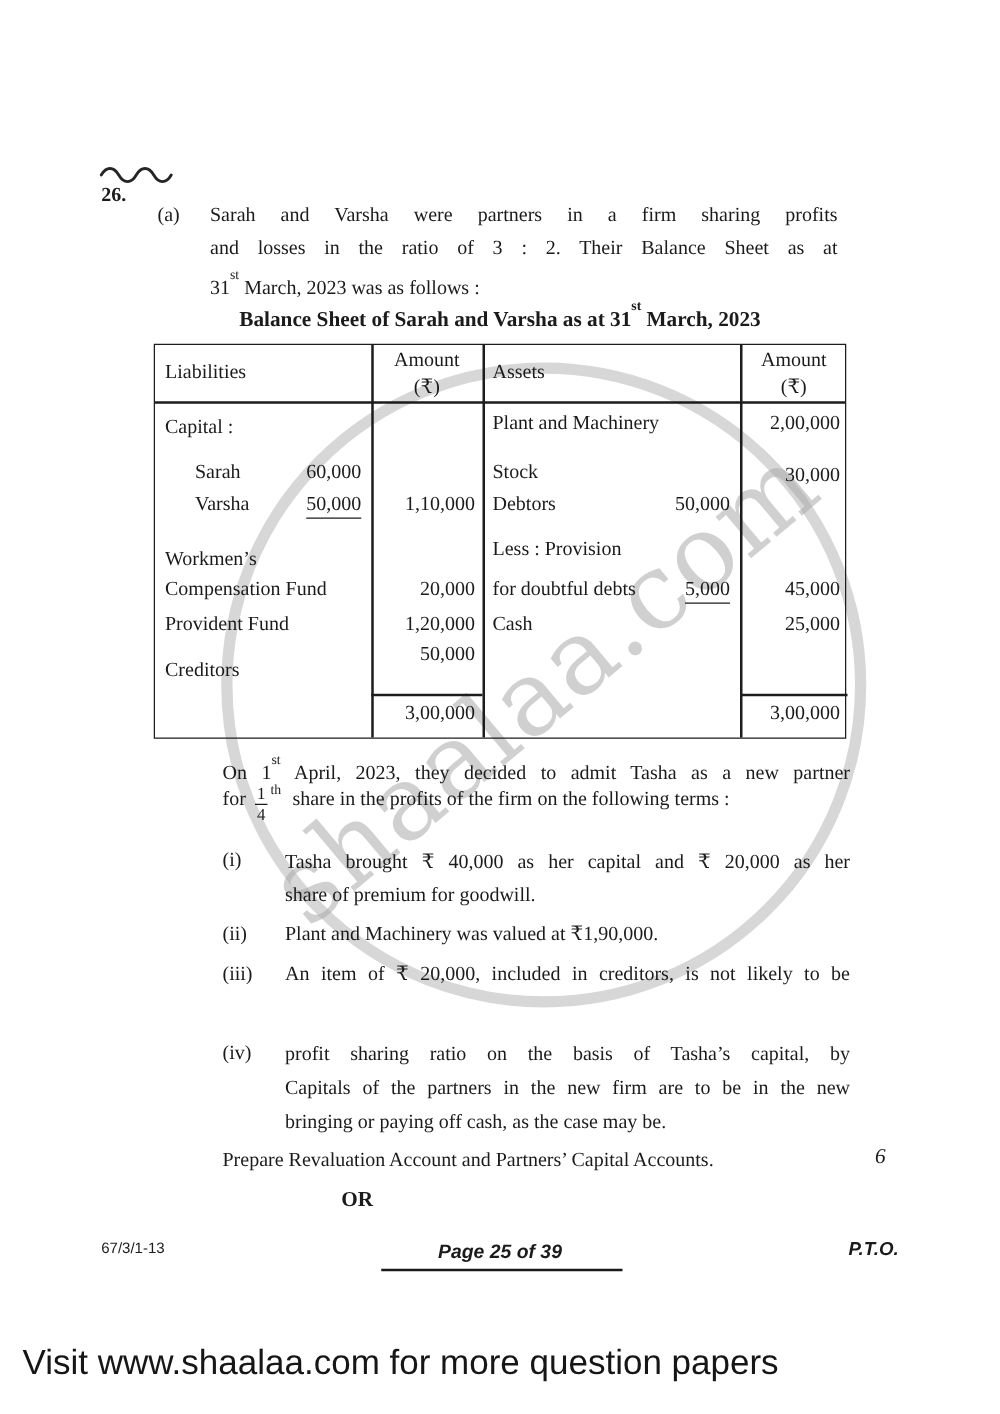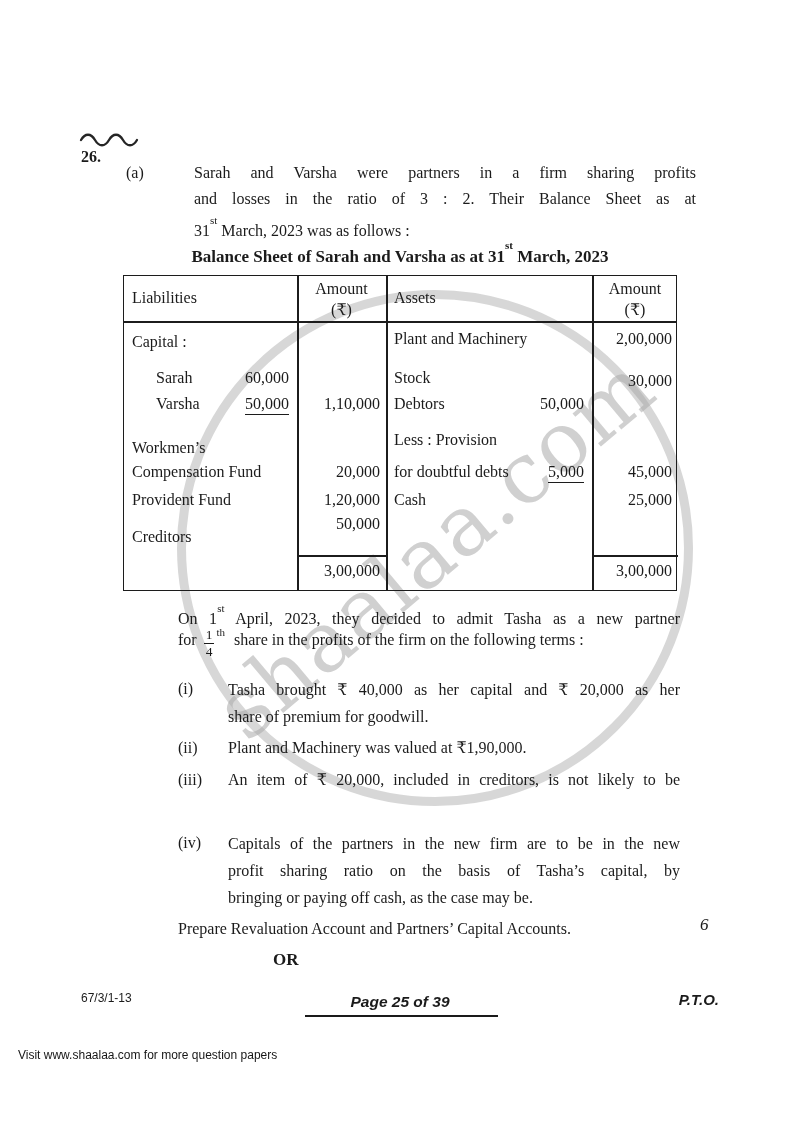--- a/index.html
+++ b/index.html
@@ -63,21 +63,21 @@
 
   <div class="content">
 
     <svg class="wavy" width="66" height="20" viewBox="0 0 66 20">
       <path d="M3 11 C 7 4, 13 4, 17 11 S 27 18, 31 11 S 41 4, 45 11 S 55 18, 59 11" fill="none" stroke="#252525" stroke-width="2.3" stroke-linecap="round"></path>
     </svg>
 
     <div class="abs txt bold" style="left:81px; top:144px;">26.</div>
     <div class="abs txt" style="left:126px; top:160px;">(a)</div>
 
-    <div class="abs txt" style="left:194px; top:160px; width:502px;">
+    <div class="abs txt" style="left:168px; top:160px; width:502px;">
       <div class="jl">Sarah and Varsha were partners in a firm sharing profits</div>
       <div class="jl">and losses in the ratio of 3 : 2. Their Balance Sheet as at</div>
       <div><span>31</span><sup class="st">st</sup><span> March, 2023 was as follows :</span></div>
     </div>
 
     <div class="abs bold" style="left:123px; top:245px; width:554px; text-align:center; font-size:17px;"><span>Balance Sheet of Sarah and Varsha as at 31</span><sup class="st">st</sup><span> March, 2023</span></div>
 
     <div class="bs">
       <div class="v" style="left:173px;"></div>
       <div class="v" style="left:262px;"></div>
@@ -151,30 +151,30 @@
       <div>Plant and Machinery was valued at ₹1,90,000.</div>
     </div>
 
     <div class="abs txt" style="left:178px; top:767px;">(iii)</div>
     <div class="abs txt term-lines" style="left:228px; top:767px; width:452px; line-height:26px;">
       <div class="jl">An item of ₹ 20,000, included in creditors, is not likely to be</div>
     </div>
 
     <div class="abs txt" style="left:178px; top:830px;">(iv)</div>
     <div class="abs txt term-lines" style="left:228px; top:830px; width:452px; line-height:27px;">
+      <div class="jl">profit sharing ratio on the basis of Tasha’s capital, by</div>
       <div class="jl">Capitals of the partners in the new firm are to be in the new</div>
-      <div class="jl">profit sharing ratio on the basis of Tasha’s capital, by</div>
       <div>bringing or paying off cash, as the case may be.</div>
     </div>
 
     <div class="abs txt" style="left:178px; top:916px;">Prepare Revaluation Account and Partners’ Capital Accounts.</div>
     <div class="abs ital" style="left:700px; top:915px; font-size:17px;">6</div>
     <div class="abs bold" style="left:273px; top:950px; font-size:17px;">OR</div>
 
     <div class="abs sans" style="left:81px; top:991px; font-size:12px;">67/3/1-13</div>
     <div class="abs sans ital bold" style="left:123px; top:993px; width:554px; text-align:center; font-size:15.5px;">Page 25 of 39</div>
     <div class="abs" style="left:305px; top:1015px; width:193px; height:2px; background:#1a1a1a;"></div>
     <div class="abs sans ital bold" style="left:580px; top:991px; width:139px; text-align:right; font-size:15px;">P.T.O.</div>
 
-    <div class="abs sans" style="left:18px; top:1048px; font-size:12px; color:#161616;">Visit www.shaalaa.com for more question papers</div>
+    <div class="abs sans" style="left:18px; top:1074px; font-size:28px; color:#161616;">Visit www.shaalaa.com for more question papers</div>
 
   </div>
 </div>
 
 </body></html>

